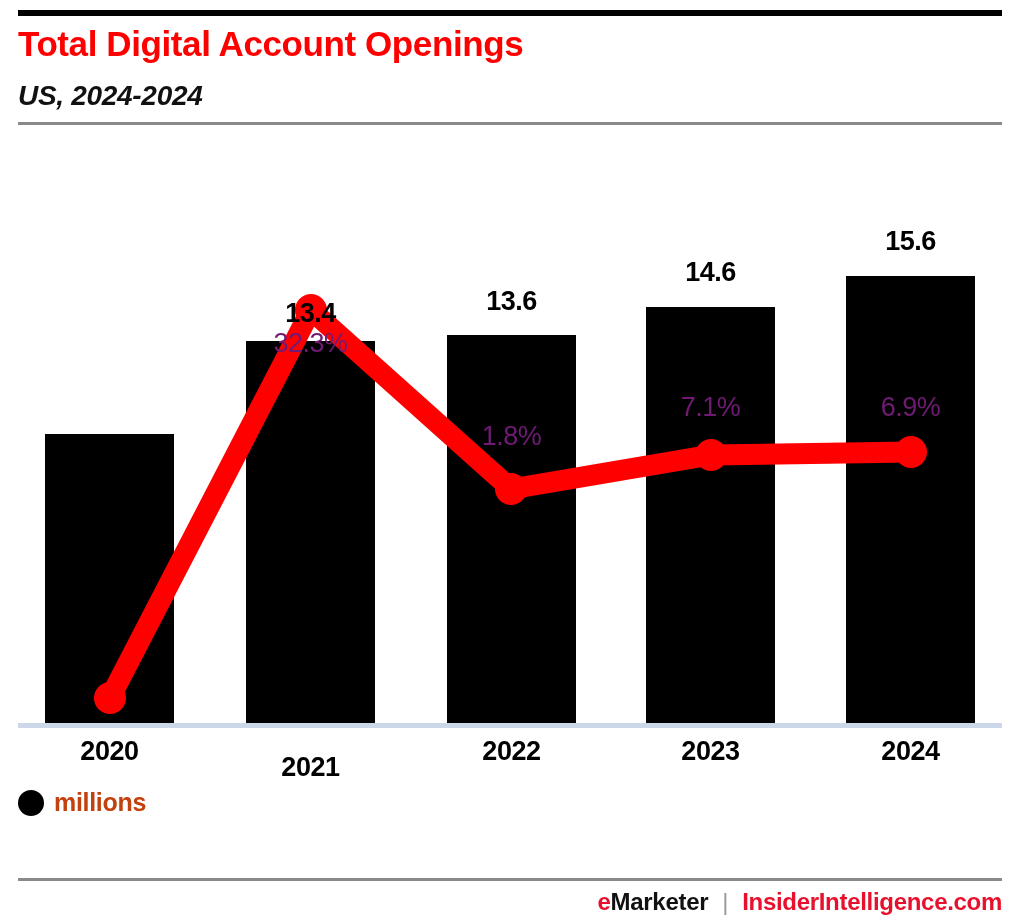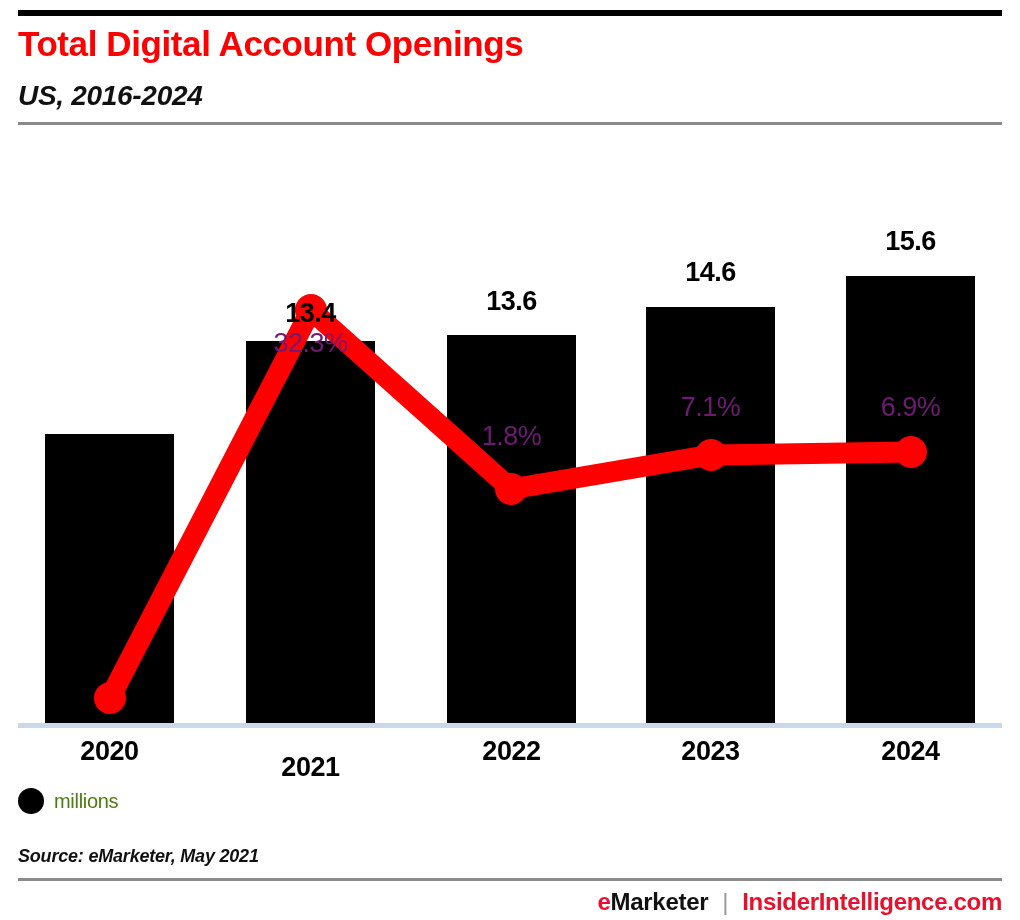--- a/index.html
+++ b/index.html
@@ -131,23 +131,23 @@
   }
   .legend-dot {
     width: 26px;
     height: 26px;
     border-radius: 50%;
     display: block;
   }
   .legend-dot.millions { background: #000000; }
   .legend-dot.change   { background: #FF0000; }
   .legend-text {
-    font-size: 20px;
-    font-weight: normal;
-    color: #4d7c0f;
+    font-size: 25px;
+    font-weight: bold;
+    color: #c2410c;
     letter-spacing: -0.3px;
     white-space: nowrap;
   }
 
   
   .source {
     position: absolute;
     left: 18px;
     top: 846px;
     font-size: 18px;
@@ -186,21 +186,21 @@
   }
   .brand-insider { color: #E8112D; }
 </style>
 </head>
 <body>
 
 <div id="page">
 
   <div class="top-rule"></div>
   <div class="chart-title">Total Digital Account Openings</div>
-  <div class="chart-subtitle">US, 2016-2024</div>
+  <div class="chart-subtitle">US, 2024-2024</div>
   <div class="subtitle-rule"></div>
 
   <div class="plot">
 
     <div class="bar" style="left:45px; top:434px; width:129px; height:291px;"></div>
     <div class="bar" style="left:246px; top:341px; width:129px; height:384px;"></div>
     <div class="bar" style="left:447px; top:335px; width:129px; height:390px;"></div>
     <div class="bar" style="left:646px; top:307px; width:129px; height:418px;"></div>
     <div class="bar" style="left:846px; top:276px; width:129px; height:449px;"></div>
 
@@ -232,21 +232,20 @@
     <div class="x-tick" style="left:846px; width:129px;">2024</div>
   </div>
 
   <div class="legend">
     <div class="legend-item">
       <span class="legend-dot millions"></span>
       <span class="legend-text">millions</span>
     </div>
   </div>
 
-  <div class="source">Source: eMarketer, May 2021</div>
   <div class="footer-rule"></div>
   <div class="brand">
     <span class="brand-emarketer"><span class="e">e</span><span class="rest">Marketer</span></span>
     <span class="brand-pipe">|</span>
     <span class="brand-insider">InsiderIntelligence.com</span>
   </div>
 
 </div>
 
 </body></html>

